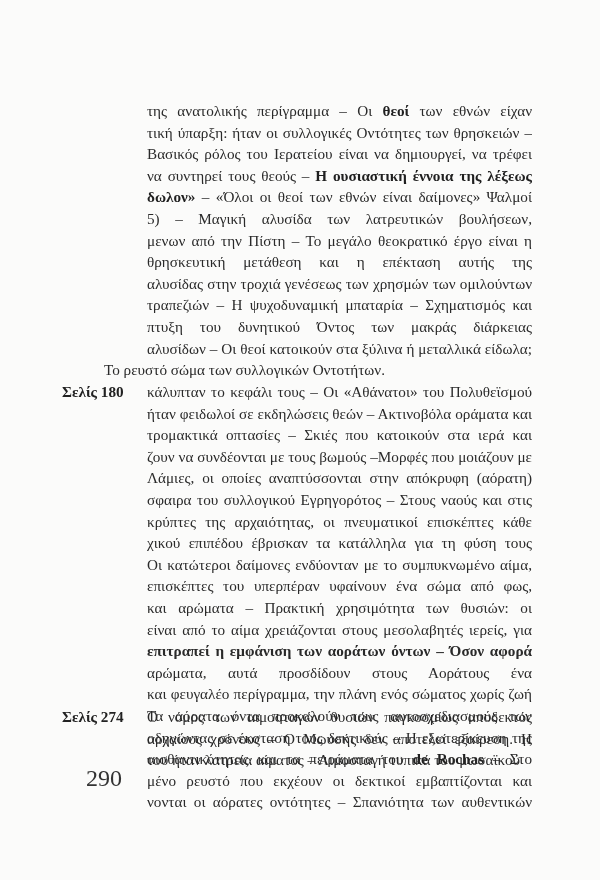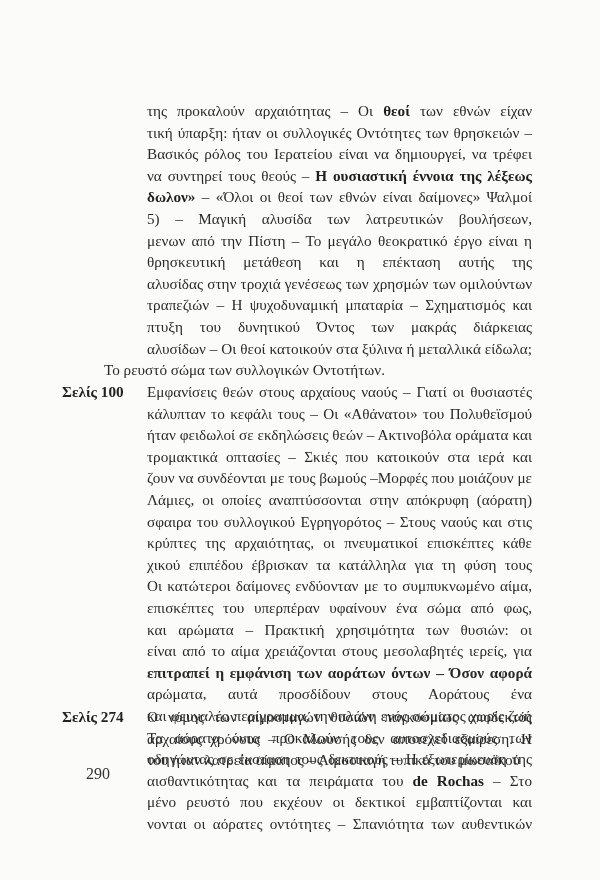--- a/index.html
+++ b/index.html
@@ -10,44 +10,43 @@
   .page { position:absolute; left:0; top:0; width:600px; height:880px; }
   .entry { position:absolute; left:62px; width:470px; }
   .label { position:absolute; left:0; top:0; font-weight:bold; font-size:15.2px; line-height:21.6px; white-space:nowrap; color:#222; }
   .line {
     display:block; position:relative; margin-left:85px; width:385px;
     font-size:15.2px; line-height:21.6px; height:21.6px;
     text-align:justify; text-align-last:justify; white-space:nowrap; overflow:visible;
   }
   .line.last { text-align-last:left; }
   b { font-weight:bold; color:#1f1f1f; }
-  .pagenum { position:absolute; left:86px; top:765px; font-size:16px; color:#333; }
+  .pagenum { position:absolute; left:86px; top:765px; font-size:24px; color:#333; }
 </style>
 </head>
 <body>
 
 <div class="page">
   <div class="entry" id="entry0" style="top:100px;">
-      <span class="line" style="white-space: normal; overflow: hidden;"><span>της προκαλούν αρχαιότητας – Οι </span><b>θεοί</b><span> των εθνών είχαν πραγμα-</span></span>
+      <span class="line" style="white-space: normal; overflow: hidden;"><span>της ανατολικής περίγραμμα – Οι </span><b>θεοί</b><span> των εθνών είχαν πραγμα-</span></span>
       <span class="line" style="white-space: normal; overflow: hidden;"><span>τική ύπαρξη: ήταν οι συλλογικές Οντότητες των θρησκειών –</span></span>
       <span class="line" style="white-space: normal; overflow: hidden;"><span>Βασικός ρόλος του Ιερατείου είναι να δημιουργεί, να τρέφει και</span></span>
       <span class="line" style="white-space: normal; overflow: hidden;"><span>να συντηρεί τους θεούς – </span><b>Η ουσιαστική έννοια της λέξεως «Εί-</b></span>
       <span class="line" style="white-space: normal; overflow: hidden;"><b>δωλον»</b><span> – «Όλοι οι θεοί των εθνών είναι δαίμονες» Ψαλμοί (95,</span></span>
       <span class="line" style="white-space: normal; overflow: hidden;"><span>5) – Μαγική αλυσίδα των λατρευτικών βουλήσεων, ενεργοποιού-</span></span>
       <span class="line" style="white-space: normal; overflow: hidden;"><span>μενων από την Πίστη – Το μεγάλο θεοκρατικό έργο είναι η</span></span>
       <span class="line" style="white-space: normal; overflow: hidden;"><span>θρησκευτική μετάθεση και η επέκταση αυτής της συμπαθητικής</span></span>
       <span class="line" style="white-space: normal; overflow: hidden;"><span>αλυσίδας στην τροχιά γενέσεως των χρησμών των ομιλούντων</span></span>
       <span class="line" style="white-space: normal; overflow: hidden;"><span>τραπεζιών – Η ψυχοδυναμική μπαταρία – Σχηματισμός και ανά-</span></span>
       <span class="line" style="white-space: normal; overflow: hidden;"><span>πτυξη του δυνητικού Όντος των μακράς διάρκειας συμπαθητικών</span></span>
       <span class="line" style="white-space: normal; overflow: hidden;"><span>αλυσίδων – Οι θεοί κατοικούν στα ξύλινα  ή μεταλλικά είδωλα; -</span></span>
       <span class="line last" style="white-space: normal; overflow: hidden; margin-left: 42px;"><span>Το ρευστό σώμα των συλλογικών Οντοτήτων.</span></span>
     </div>
   <div class="entry" id="entry1" style="top:381px;">
-    <span class="label">Σελίς 100</span>
-  <span class="line" style="white-space: normal; overflow: hidden;"><span>Εμφανίσεις θεών στους αρχαίους ναούς – Γιατί οι θυσιαστές</span></span>
+    <span class="label">Σελίς 180</span>
       <span class="line" style="white-space: normal; overflow: hidden;"><span>κάλυπταν το κεφάλι τους – Οι «Αθάνατοι» του Πολυθεϊσμού δεν</span></span>
       <span class="line" style="white-space: normal; overflow: hidden;"><span>ήταν φειδωλοί σε εκδηλώσεις θεών – Ακτινοβόλα οράματα και</span></span>
       <span class="line" style="white-space: normal; overflow: hidden;"><span>τρομακτικά οπτασίες – Σκιές που κατοικούν στα ιερά και μοιά-</span></span>
       <span class="line" style="white-space: normal; overflow: hidden;"><span>ζουν να συνδέονται με τους βωμούς –Μορφές που μοιάζουν με</span></span>
       <span class="line" style="white-space: normal; overflow: hidden;"><span>Λάμιες, οι οποίες αναπτύσσονται στην απόκρυφη (αόρατη) ατμό-</span></span>
       <span class="line" style="white-space: normal; overflow: hidden;"><span>σφαιρα του συλλογικού Εγρηγορότος – Στους ναούς και στις</span></span>
       <span class="line" style="white-space: normal; overflow: hidden;"><span>κρύπτες της αρχαιότητας, οι πνευματικοί επισκέπτες κάθε ιεραρ-</span></span>
       <span class="line" style="white-space: normal; overflow: hidden;"><span>χικού επιπέδου έβρισκαν τα κατάλληλα για τη φύση τους άσυλα –</span></span>
       <span class="line" style="white-space: normal; overflow: hidden;"><span>Οι κατώτεροι δαίμονες ενδύονταν με το συμπυκνωμένο αίμα, οι</span></span>
       <span class="line" style="white-space: normal; overflow: hidden;"><span>επισκέπτες του υπερπέραν υφαίνουν ένα σώμα από φως, μουσική</span></span>

